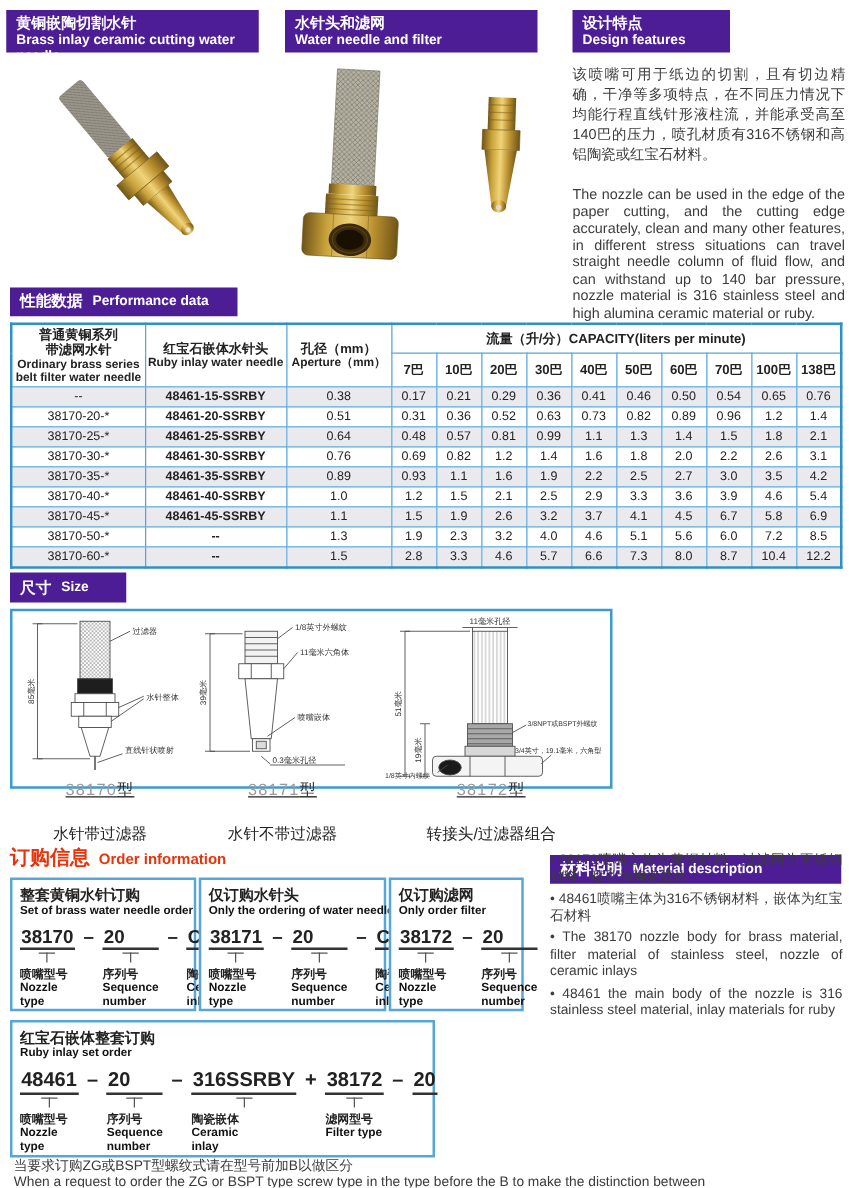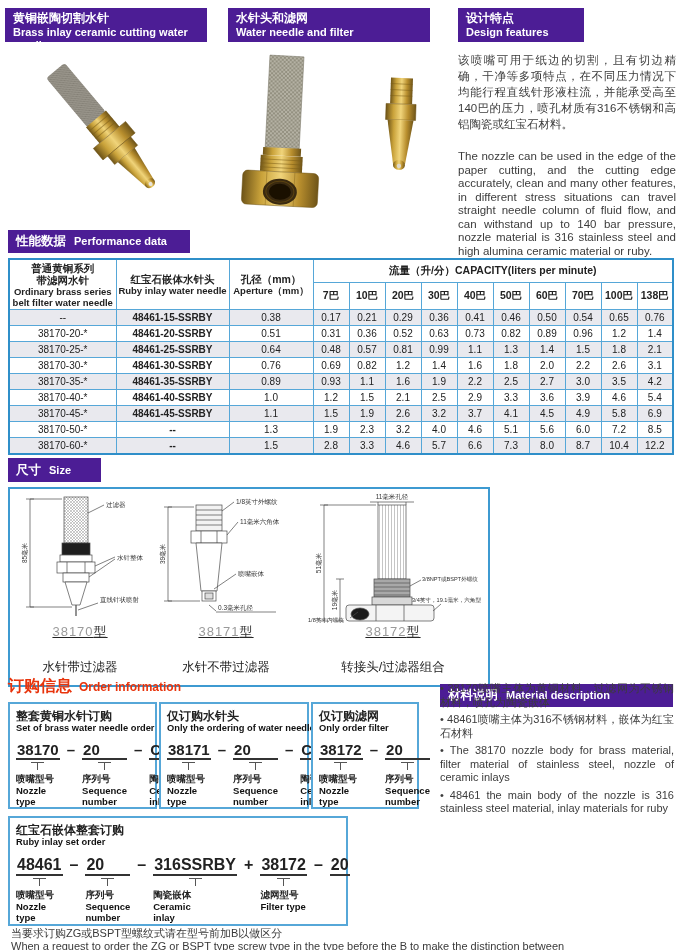--- a/index.html
+++ b/index.html
@@ -282,21 +282,21 @@
         <td>38170-45-*</td>
         <td class="rb">48461-45-SSRBY</td>
         <td>1.1</td>
         <td>1.5</td>
         <td>1.9</td>
         <td>2.6</td>
         <td>3.2</td>
         <td>3.7</td>
         <td>4.1</td>
         <td>4.5</td>
-        <td>4.9</td>
+        <td>6.7</td>
         <td>5.8</td>
         <td>6.9</td>
       </tr>
       <tr>
         <td>38170-50-*</td>
         <td class="rb">--</td>
         <td>1.3</td>
         <td>1.9</td>
         <td>2.3</td>
         <td>3.2</td>
@@ -324,21 +324,21 @@
         <td>12.2</td>
       </tr>
     </tbody>
 </table>
 
 <div class="abs bluebar inlinebar" style="left:8px;top:458px;width:93px;height:24px">
   <span class="zh">尺寸</span>
   <span class="en">Size</span>
 </div>
 
-<div class="abs sizebox" style="left:8px;top:487px;width:482px;height:200px">
+<div class="abs sizebox" style="left:8px;top:487px;width:482px;height:144px">
 
   <svg class="abs" style="left:10px;top:4px" width="130" height="128" viewBox="0 0 130 128">
     <g stroke="#4a4a4a" stroke-width="0.7" fill="none">
       <line x1="10" y1="6" x2="10" y2="114"></line>
         <line x1="6" y1="6" x2="14" y2="6"></line>
         <line x1="6" y1="114" x2="14" y2="114"></line>
       <line x1="10" y1="6" x2="42" y2="6"></line>
         <line x1="10" y1="114" x2="52" y2="114"></line>
       <rect x="44" y="4" width="24" height="46" fill="url(#mz)"></rect>
       <rect x="42" y="50" width="28" height="12" fill="#1e1e1e"></rect>

